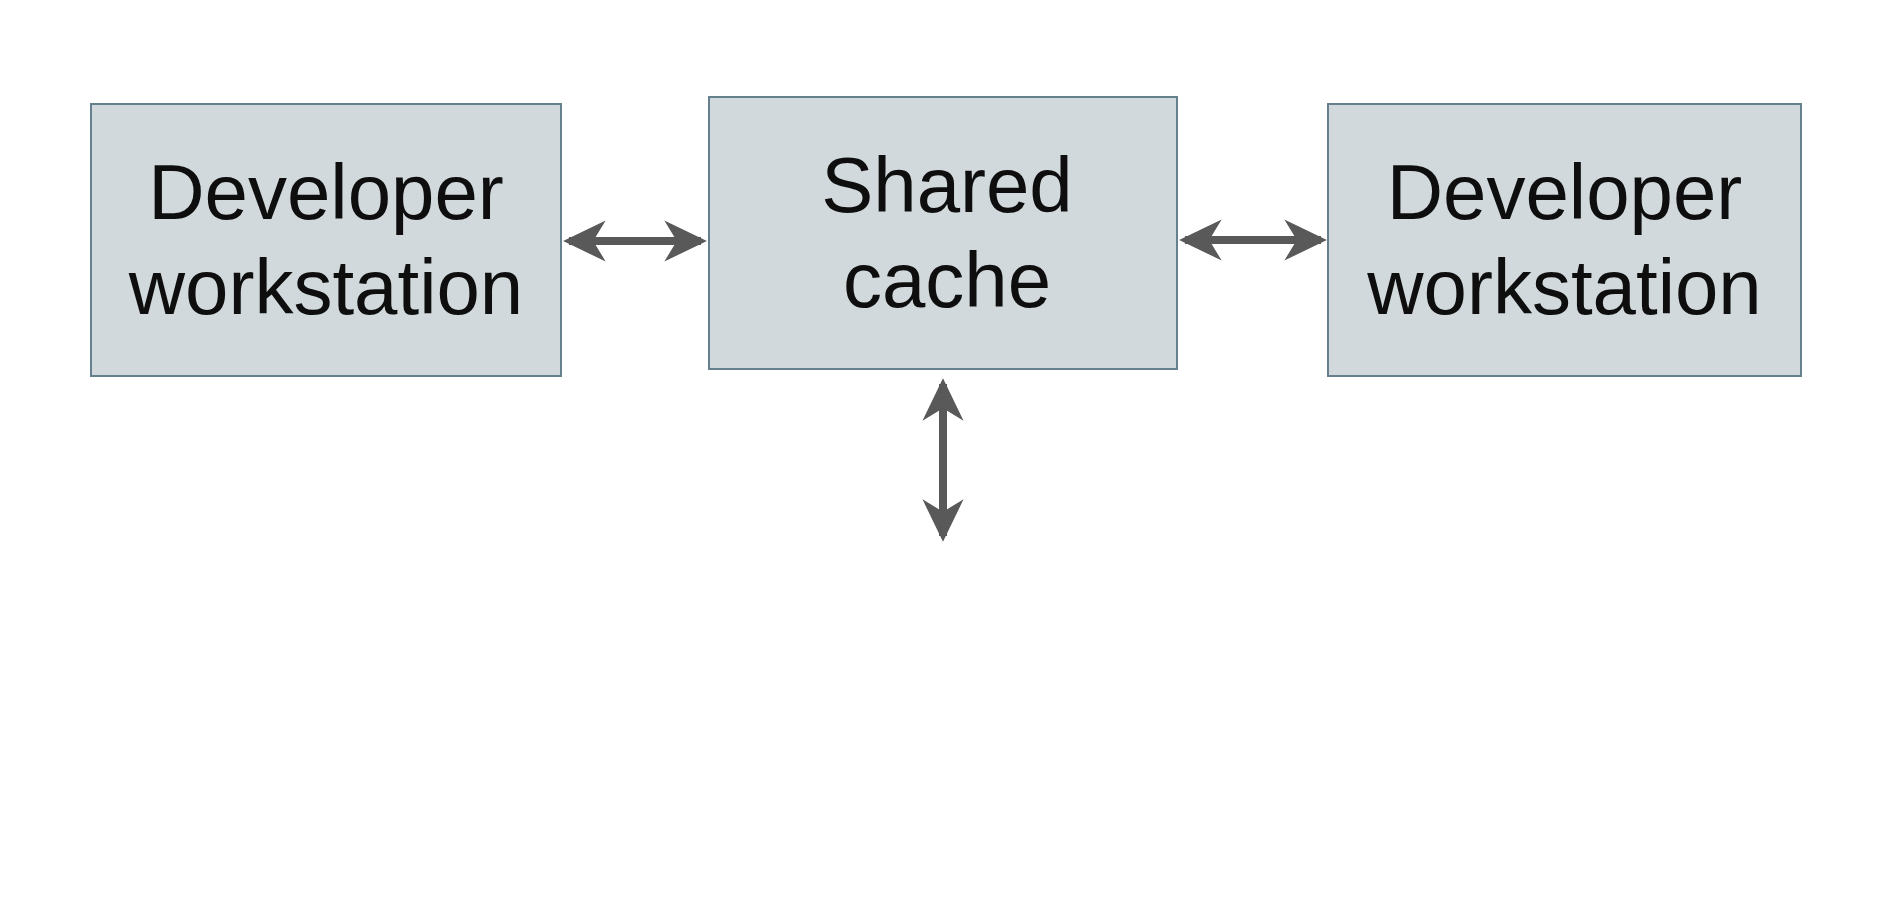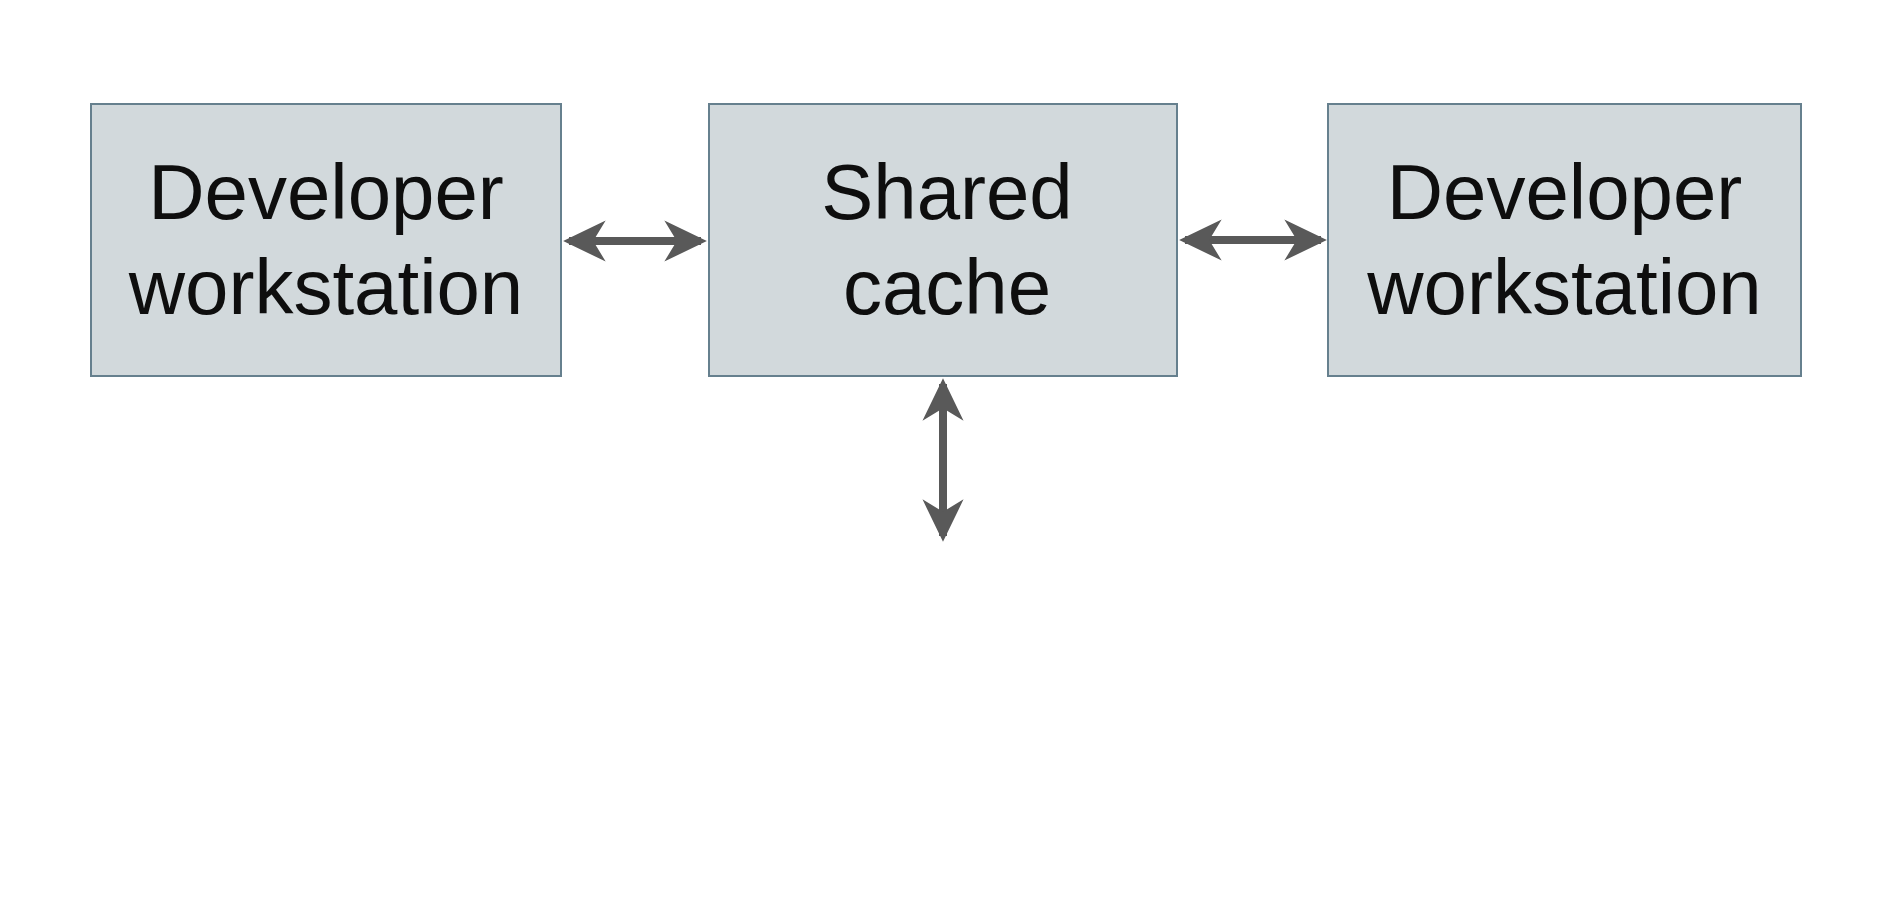--- a/index.html
+++ b/index.html
@@ -32,21 +32,21 @@
     text-align: center;
     padding: 10px 16px;
   }
   .node-label {
     font-size: 78px;
     line-height: 95px;
     color: var(--text-color);
     letter-spacing: 0px;
   }
   #node-dev-left   { left: 90px;   top: 103px; width: 472px; height: 274px; }
-  #node-cache      { left: 708px;  top: 103px; width: 470px; height: 274px; padding-left: 24px; }
+  #node-cache      { left: 708px;  top: 96px; width: 470px; height: 274px; padding-left: 24px; }
   #node-dev-right  { left: 1327px; top: 103px; width: 475px; height: 274px; }
   #node-ci         { left: 708px;  top: 543px; width: 470px; height: 277px; }
   .edges-layer {
     position: absolute;
     left: 0; top: 0;
     width: 1900px; height: 922px;
     pointer-events: none;
   }
   .edge-line {
     stroke: var(--arrow-color);

